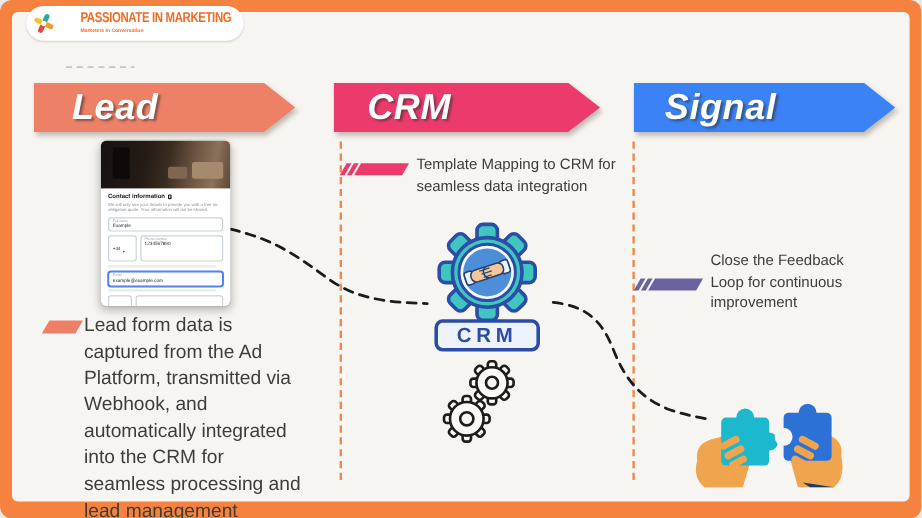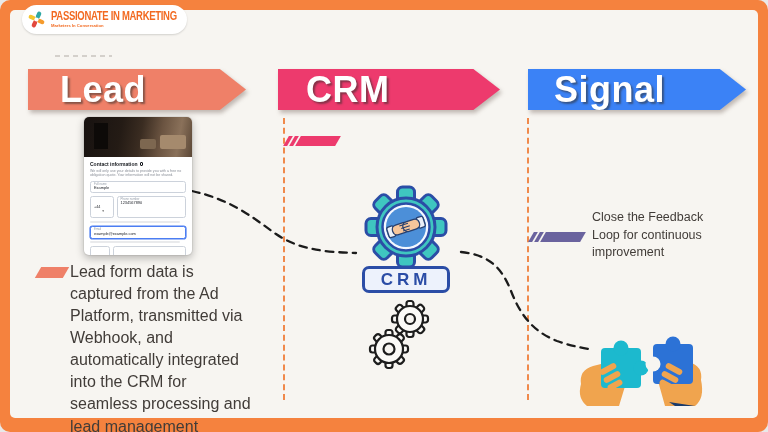--- a/index.html
+++ b/index.html
@@ -2,34 +2,34 @@
 <html><head>
 <meta charset="utf-8">
 <style>
   * { margin:0; padding:0; box-sizing:border-box; }
   body { font-family:"Liberation Sans", sans-serif; background:#e9e9e9; }
   .canvas { position:relative; width:768px; height:432px; background:#F5823E; border-radius:10px; overflow:hidden; }
   .inner-bg { position:absolute; left:10px; top:10px; right:10px; bottom:14px; background:#F7F5F1; border-radius:5px; }
 
   
   .pim-badge { position:absolute; left:22px; top:5px; height:29px; background:#fff; border-radius:15px;
-    display:flex; align-items:center; gap:5px; padding:2px 10px 2px 5px; z-index:6; box-shadow:0 1px 2px rgba(0,0,0,.15); }
+    display:flex; align-items:center; gap:21px; padding:2px 10px 2px 5px; z-index:6; box-shadow:0 1px 2px rgba(0,0,0,.15); }
   .pim-text { display:flex; flex-direction:column; line-height:1; }
   .pim-title { color:#F26A21; font-weight:bold; font-size:9.5px; letter-spacing:-0.3px; transform:scaleY(1.25); transform-origin:left center; white-space:nowrap; }
   .pim-sub { color:#F26A21; font-size:4.2px; font-weight:bold; margin-top:3px; }
 
   
   .logo { position:absolute; left:30px; top:35px; display:flex; align-items:center; gap:5px; z-index:5; }
   .logo-text { font-size:13.5px; font-weight:bold; color:#1e1b18; letter-spacing:-0.2px; }
 
   
   .banner-wrap { position:absolute; top:69px; height:41px; filter:drop-shadow(2px 3px 2px rgba(90,70,60,.35)); z-index:4; }
   .banner { width:100%; height:100%; clip-path:polygon(0 0, 88% 0, 100% 50%, 88% 100%, 0 100%);
     display:flex; align-items:center; }
-  .banner span { font-weight:bold; color:#fff; font-size:36px; letter-spacing:0.5px;
+  .banner span { font-style:italic; font-weight:bold; color:#fff; font-size:30px; letter-spacing:0.5px;
     text-shadow:2px 2px 2px rgba(50,45,42,.55); }
   .bw-lead { left:28px; width:218px; } .bw-lead span{ padding-left:32px; }
   .bw-crm  { left:278px; width:222px; } .bw-crm span{ padding-left:28px; }
   .bw-signal { left:528px; width:218px; } .bw-signal span{ padding-left:26px; }
 
   
   .divider { position:absolute; top:118px; height:282px; width:0; border-left:2px dashed #F0894B; z-index:1; }
   .div1 { left:283px; } .div2 { left:527px; }
 
   
@@ -173,20 +173,21 @@
   <div class="bullet b-lead">
       <i class="bar"></i>
     </div>
   <div class="desc desc-lead">Lead form data is captured from the Ad Platform, transmitted via Webhook, and automatically integrated into the CRM for seamless processing and lead management</div>
 
   <div class="bullet b-crm">
       <i class="stripe"></i>
       <i class="stripe"></i>
       <i class="bar"></i>
     </div>
+  <div class="desc desc-crm">Template Mapping to CRM for seamless data integration</div>
 
   <div class="bullet b-signal">
       <i class="stripe"></i>
       <i class="stripe"></i>
       <i class="bar"></i>
     </div>
   <div class="desc desc-signal">Close the Feedback Loop for continuous improvement</div>
 
   <svg class="crm-svg" viewBox="0 0 118 86">
     <g transform="translate(59,43)">

